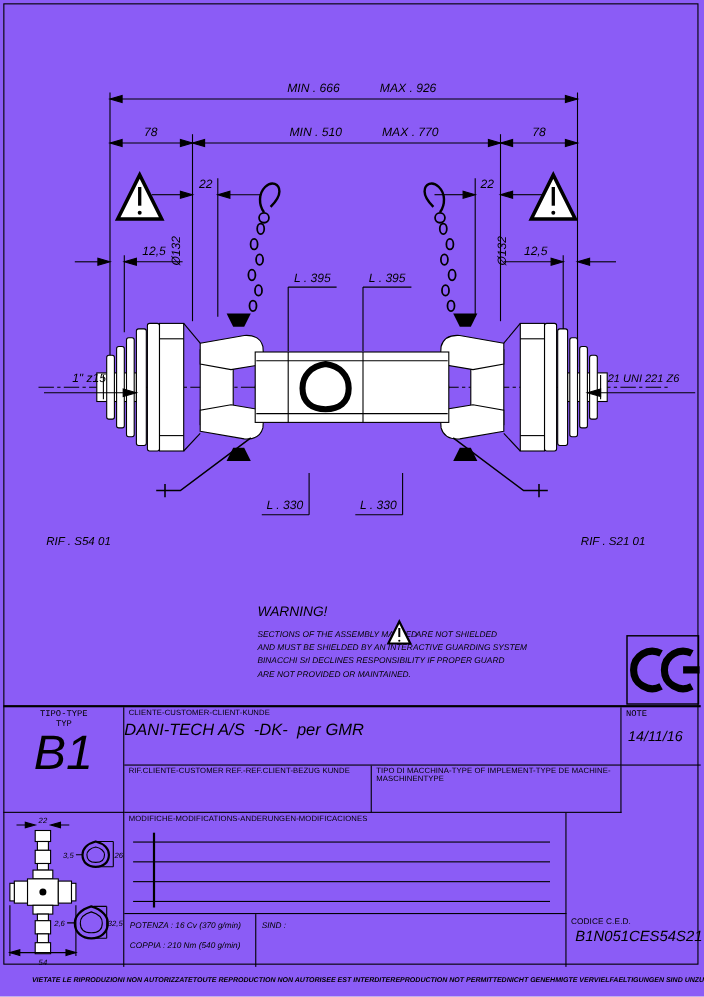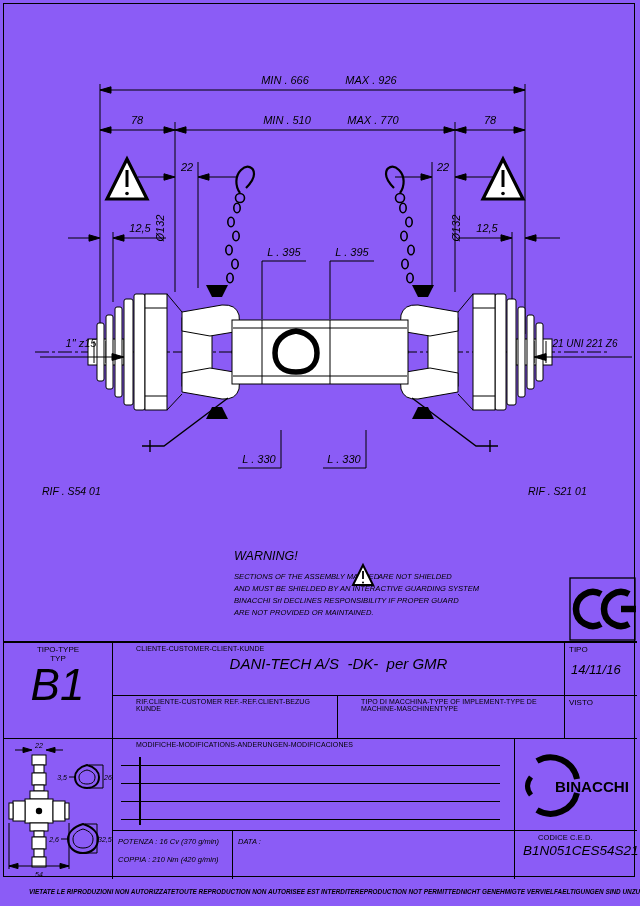--- a/index.html
+++ b/index.html
@@ -15,26 +15,26 @@
   .wtitle{ font:italic 12.5px "Liberation Sans", sans-serif; }
   .warn  { font:italic 7.6px "Liberation Sans", sans-serif; }
   .tiny  { font:italic 7px "Liberation Sans", sans-serif; }
 
   
   .tb { position:absolute; left:3px; top:641px; width:634px; height:236px;
         border-top:2px solid #000; box-sizing:border-box; }
   .cell { position:absolute; box-sizing:border-box; }
   .br { border-right:1.5px solid #000; }
   .bb { border-bottom:1.5px solid #000; }
-  .lbl  { font-size:7px; padding:2px 3px 0 4px; letter-spacing:0.1px;margin-left:19px; }
-  .lbl8 { font-size:8px; padding:2px 3px 0 4px; }
+  .lbl  { font-size:7px; padding:2px 3px 0 4px; letter-spacing:0.1px; }
+  .lbl8 { font-size:8px; padding:2px 3px 0 4px;font-family:Liberation Mono, monospace; }
   .c-tipo  { left:0;   top:0;   width:110px; height:96px; text-align:center; }
   .tipo-big{ font:italic 44px "Liberation Sans", sans-serif; line-height:44px; margin-top:0; }
   .c-cli   { left:110px; top:0; width:452px; height:53px; }
-  .cli-val { font:italic 15px "Liberation Sans", sans-serif; text-align:center; margin-top:3px; white-space:pre; }
+  .cli-val { font:italic 15px "Liberation Sans", sans-serif; text-align:left; margin-top:3px; white-space:pre; }
   .c-data  { left:562px; top:0; width:72px; height:53px; }
   .data-val{ font:italic 13px "Liberation Sans", sans-serif; padding:8px 0 0 6px; }
   .c-rifc  { left:110px; top:53px; width:225px; height:43px; }
   .c-tipom { left:335px; top:53px; width:227px; height:43px; }
   .c-visto { left:562px; top:53px; width:72px;  height:43px; }
   .c-cross { left:0;   top:96px;  width:110px; height:140px; }
   .c-mod   { left:110px; top:96px; width:402px; height:92px; }
   .modline { position:absolute; left:8px; right:14px; border-top:1.8px solid #000; }
   .modv    { position:absolute; left:26px; top:18px; width:1.8px; height:68px; background:#000; }
   .c-logo  { left:512px; top:96px; width:122px; height:92px; }
@@ -253,35 +253,32 @@
       <div class="lbl8" style="padding-top:0">TYP</div>
       <div class="tipo-big">B1</div>
     </div>
 
     <div class="cell c-cli br bb">
       <div class="lbl">CLIENTE-CUSTOMER-CLIENT-KUNDE</div>
       <div class="cli-val">DANI-TECH A/S  -DK-  per GMR</div>
     </div>
 
     <div class="cell c-data bb">
-      <div class="lbl8">TIPO</div>
+      <div class="lbl8">NOTE</div>
       <div class="data-val">14/11/16</div>
     </div>
 
     <div class="cell c-rifc br bb">
       <div class="lbl">RIF.CLIENTE-CUSTOMER REF.-REF.CLIENT-BEZUG KUNDE</div>
     </div>
 
     <div class="cell c-tipom br bb">
       <div class="lbl">TIPO DI MACCHINA-TYPE OF IMPLEMENT-TYPE DE MACHINE-MASCHINENTYPE</div>
     </div>
 
-    <div class="cell c-visto bb">
-      <div class="lbl8">VISTO</div>
-    </div>
 
     <div class="cell c-cross br">
       <svg width="110" height="140" viewBox="0 0 110 140">
         <g stroke="#000" fill="none" stroke-width="1">
 
           <line x1="12" y1="11" x2="25" y2="11"></line>
             <polygon points="29,11 20,8.4 20,13.6" fill="#000"></polygon>
           <line x1="47" y1="11" x2="60" y2="11"></line>
             <polygon points="43,11 52,8.4 52,13.6" fill="#000"></polygon>
           <text class="tiny" x="36" y="9" text-anchor="middle">22</text>
@@ -333,38 +330,28 @@
 
     <div class="cell c-mod br bb">
       <div class="lbl">MODIFICHE-MODIFICATIONS-ANDERUNGEN-MODIFICACIONES</div>
       <div class="modline" style="top:26px"></div>
       <div class="modline" style="top:44px"></div>
       <div class="modline" style="top:62px"></div>
       <div class="modline" style="top:80px"></div>
       <div class="modv"></div>
     </div>
 
-    <div class="cell c-logo bb">
-      <svg width="122" height="92" viewBox="0 0 122 92">
-        <g stroke="#000" fill="none">
-          <path d="M22,22 A27,27 0 0 1 62,40" stroke-width="6"></path>
-          <path d="M62,54 A27,27 0 0 1 22,71" stroke-width="6"></path>
-          <path d="M16,38 q-7,9 0,18" stroke-width="5"></path>
-          <text x="40" y="53" textLength="74" lengthAdjust="spacingAndGlyphs" style="font:bold 15px 'Liberation Sans',sans-serif" fill="#fff" stroke="#000" stroke-width="1.1">BINACCHI</text>
-        </g>
-      </svg>
-    </div>
 
     <div class="cell c-pot br">
       <div class="pot-line">POTENZA : 16 Cv (370 g/min)</div>
-      <div class="pot-line" style="padding-top:9px">COPPIA : 210 Nm (420 g/min)</div>
+      <div class="pot-line" style="padding-top:9px">COPPIA : 210 Nm (540 g/min)</div>
     </div>
 
     <div class="cell c-note br">
-      <div class="pot-line">DATA :</div>
+      <div class="pot-line">SIND :</div>
     </div>
 
     <div class="cell c-cod">
       <div class="lbl" style="font-size:7.5px">CODICE C.E.D.</div>
       <div class="cod-val">B1N051CES54S21</div>
     </div>
   </div>
 
   <div class="footer">
     <span>VIETATE LE RIPRODUZIONI NON AUTORIZZATE</span>

